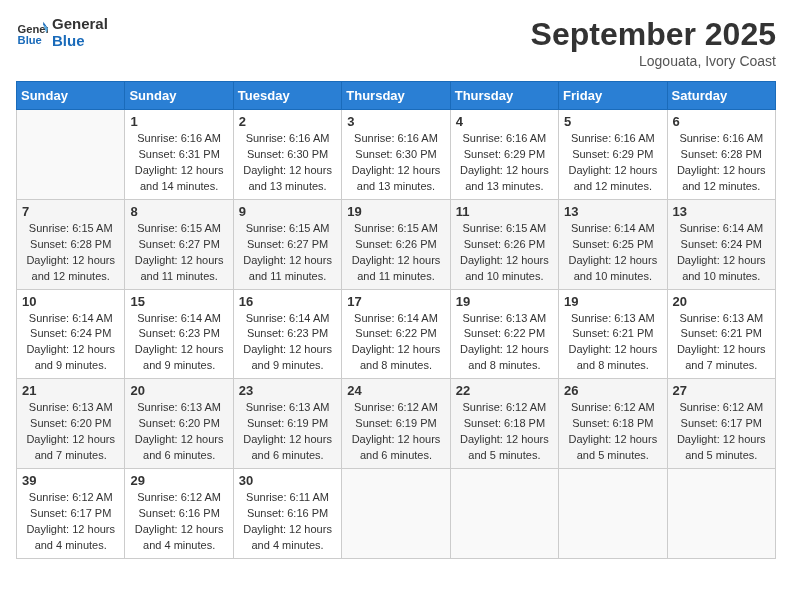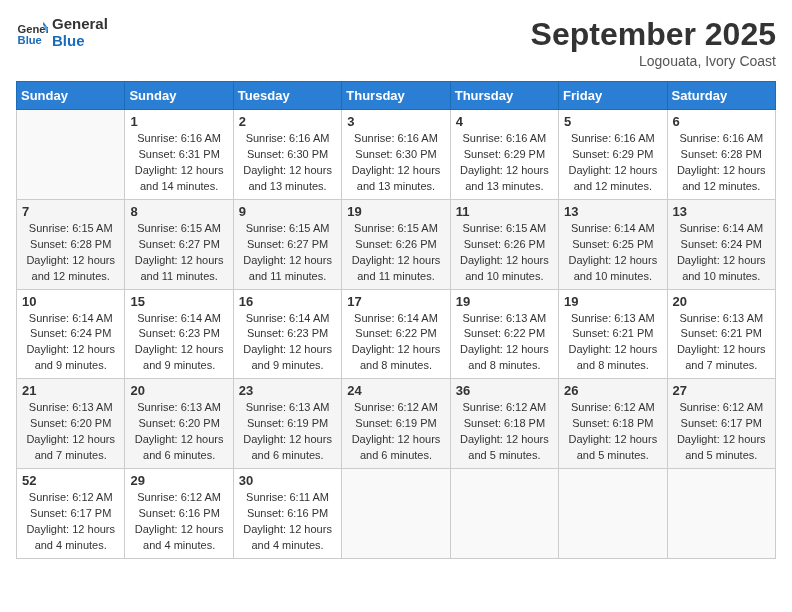--- a/index.html
+++ b/index.html
@@ -212,35 +212,35 @@
         </td>
         <td>
           <span class="day-number">23</span>
           <div class="day-info">Sunrise: 6:13 AM<br>Sunset: 6:19 PM<br>Daylight: 12 hours<br>and 6 minutes.</div>
         </td>
         <td>
           <span class="day-number">24</span>
           <div class="day-info">Sunrise: 6:12 AM<br>Sunset: 6:19 PM<br>Daylight: 12 hours<br>and 6 minutes.</div>
         </td>
         <td>
-          <span class="day-number">36</span>
+          <span class="day-number">22</span>
           <div class="day-info">Sunrise: 6:12 AM<br>Sunset: 6:18 PM<br>Daylight: 12 hours<br>and 5 minutes.</div>
         </td>
         <td>
           <span class="day-number">26</span>
           <div class="day-info">Sunrise: 6:12 AM<br>Sunset: 6:18 PM<br>Daylight: 12 hours<br>and 5 minutes.</div>
         </td>
         <td>
           <span class="day-number">27</span>
           <div class="day-info">Sunrise: 6:12 AM<br>Sunset: 6:17 PM<br>Daylight: 12 hours<br>and 5 minutes.</div>
         </td>
       </tr>
       <tr>
         <td>
-          <span class="day-number">52</span>
+          <span class="day-number">39</span>
           <div class="day-info">Sunrise: 6:12 AM<br>Sunset: 6:17 PM<br>Daylight: 12 hours<br>and 4 minutes.</div>
         </td>
         <td>
           <span class="day-number">29</span>
           <div class="day-info">Sunrise: 6:12 AM<br>Sunset: 6:16 PM<br>Daylight: 12 hours<br>and 4 minutes.</div>
         </td>
         <td>
           <span class="day-number">30</span>
           <div class="day-info">Sunrise: 6:11 AM<br>Sunset: 6:16 PM<br>Daylight: 12 hours<br>and 4 minutes.</div>
         </td>

